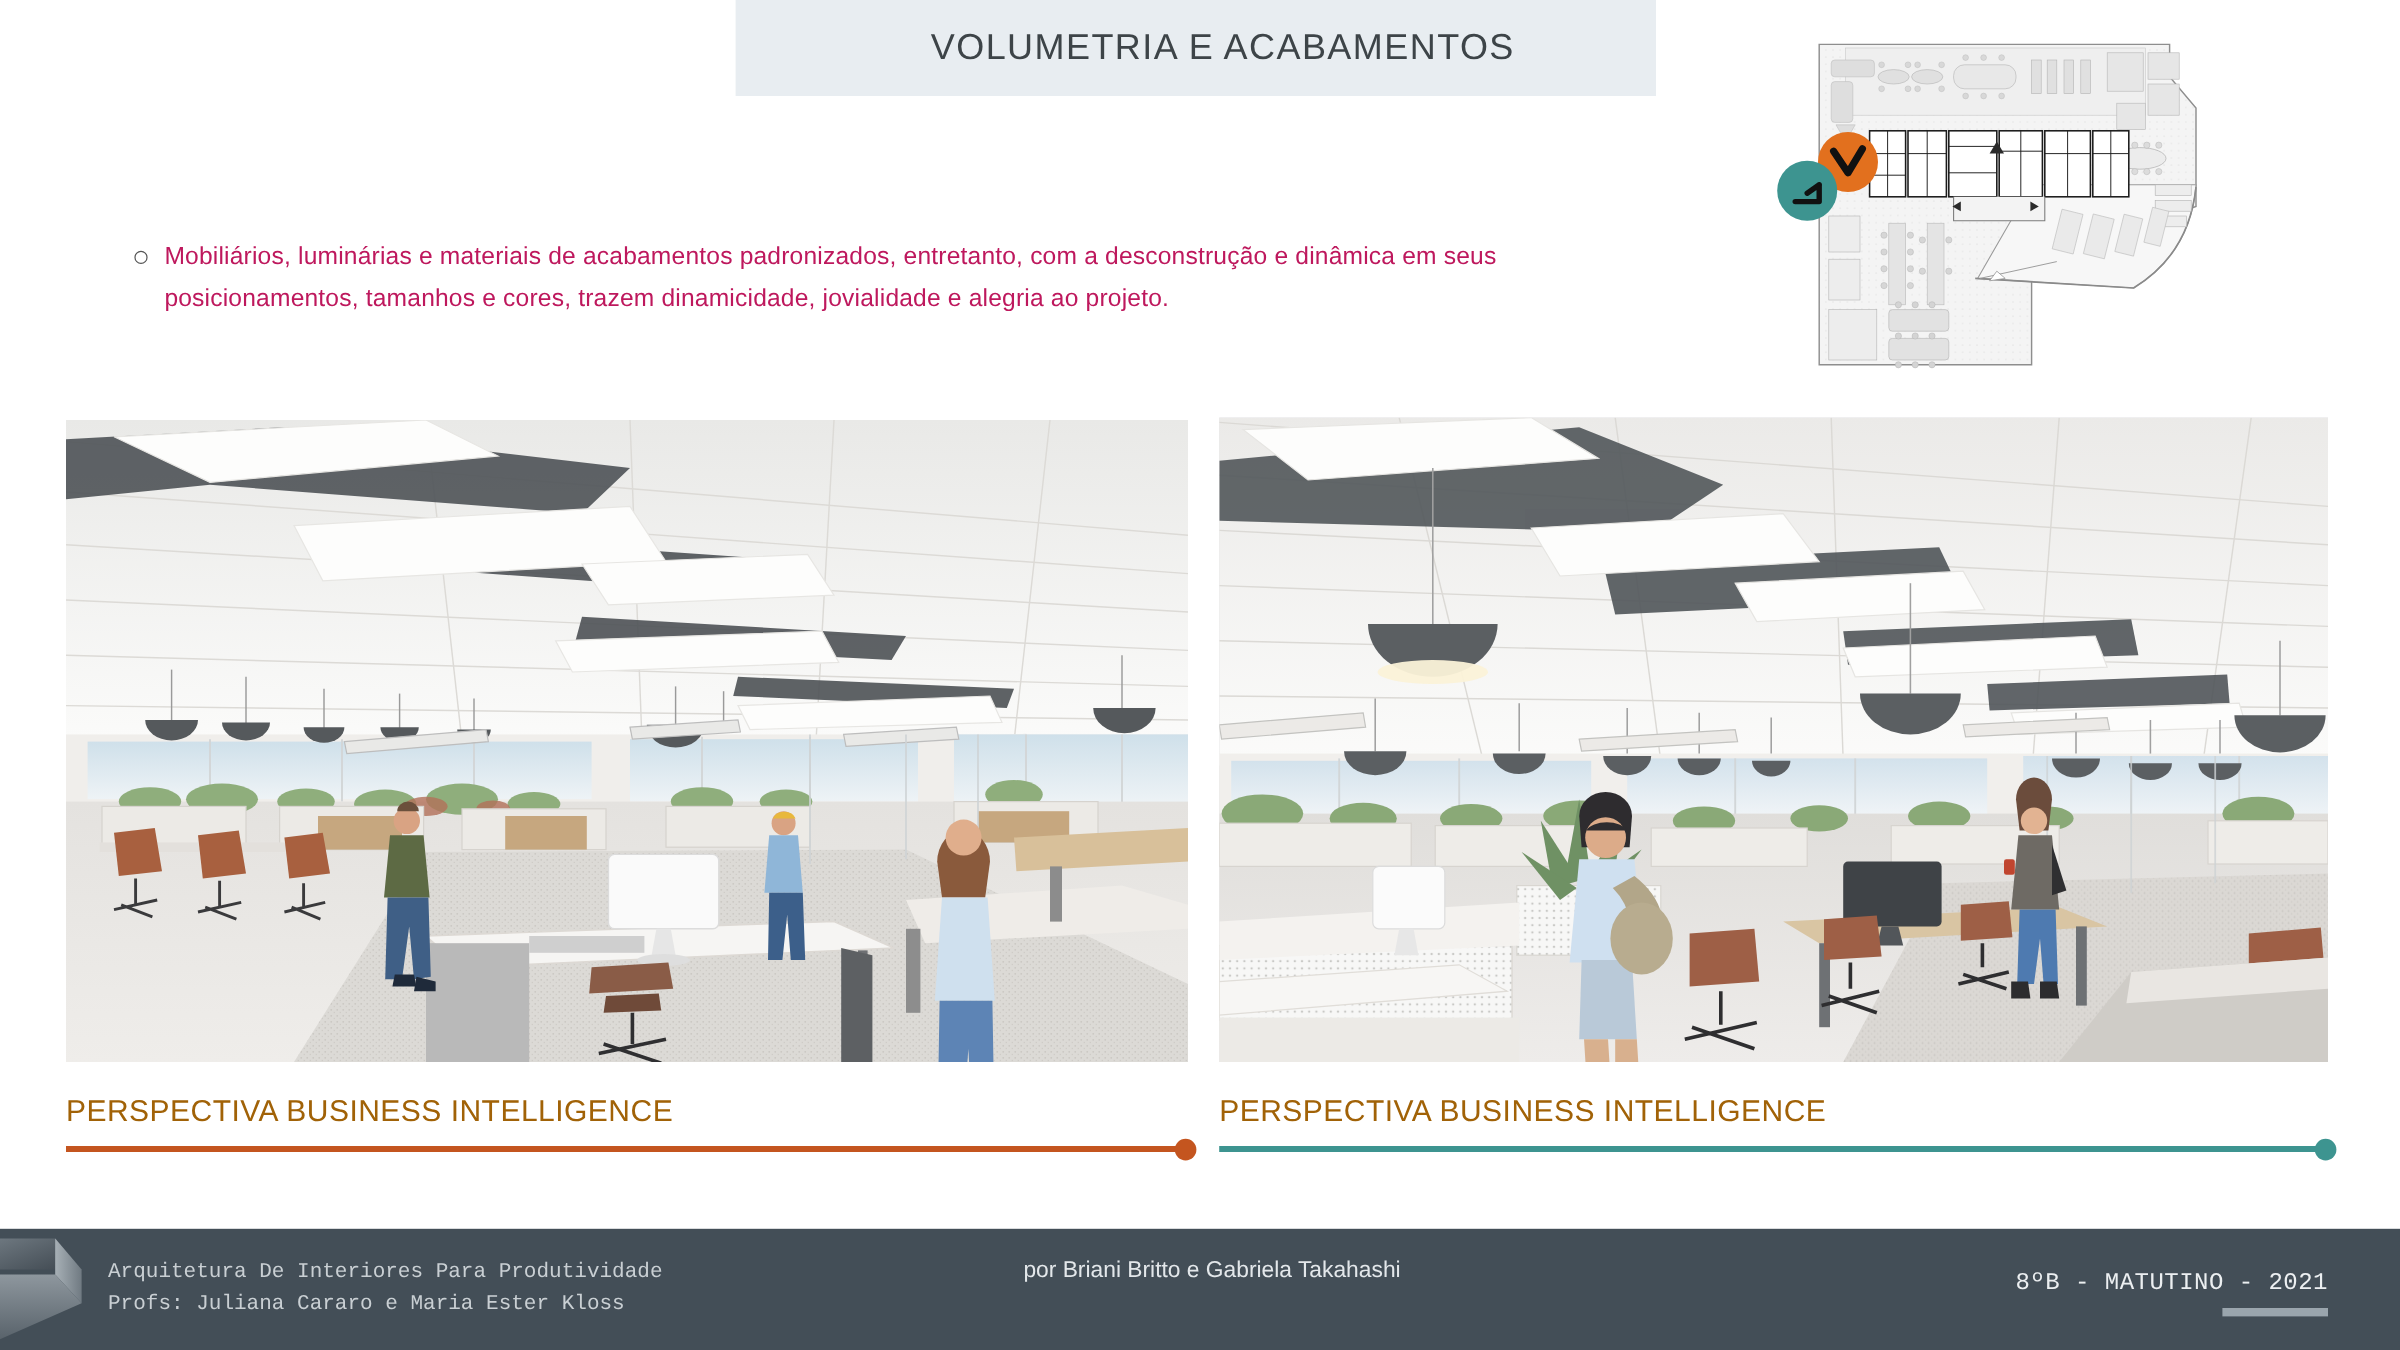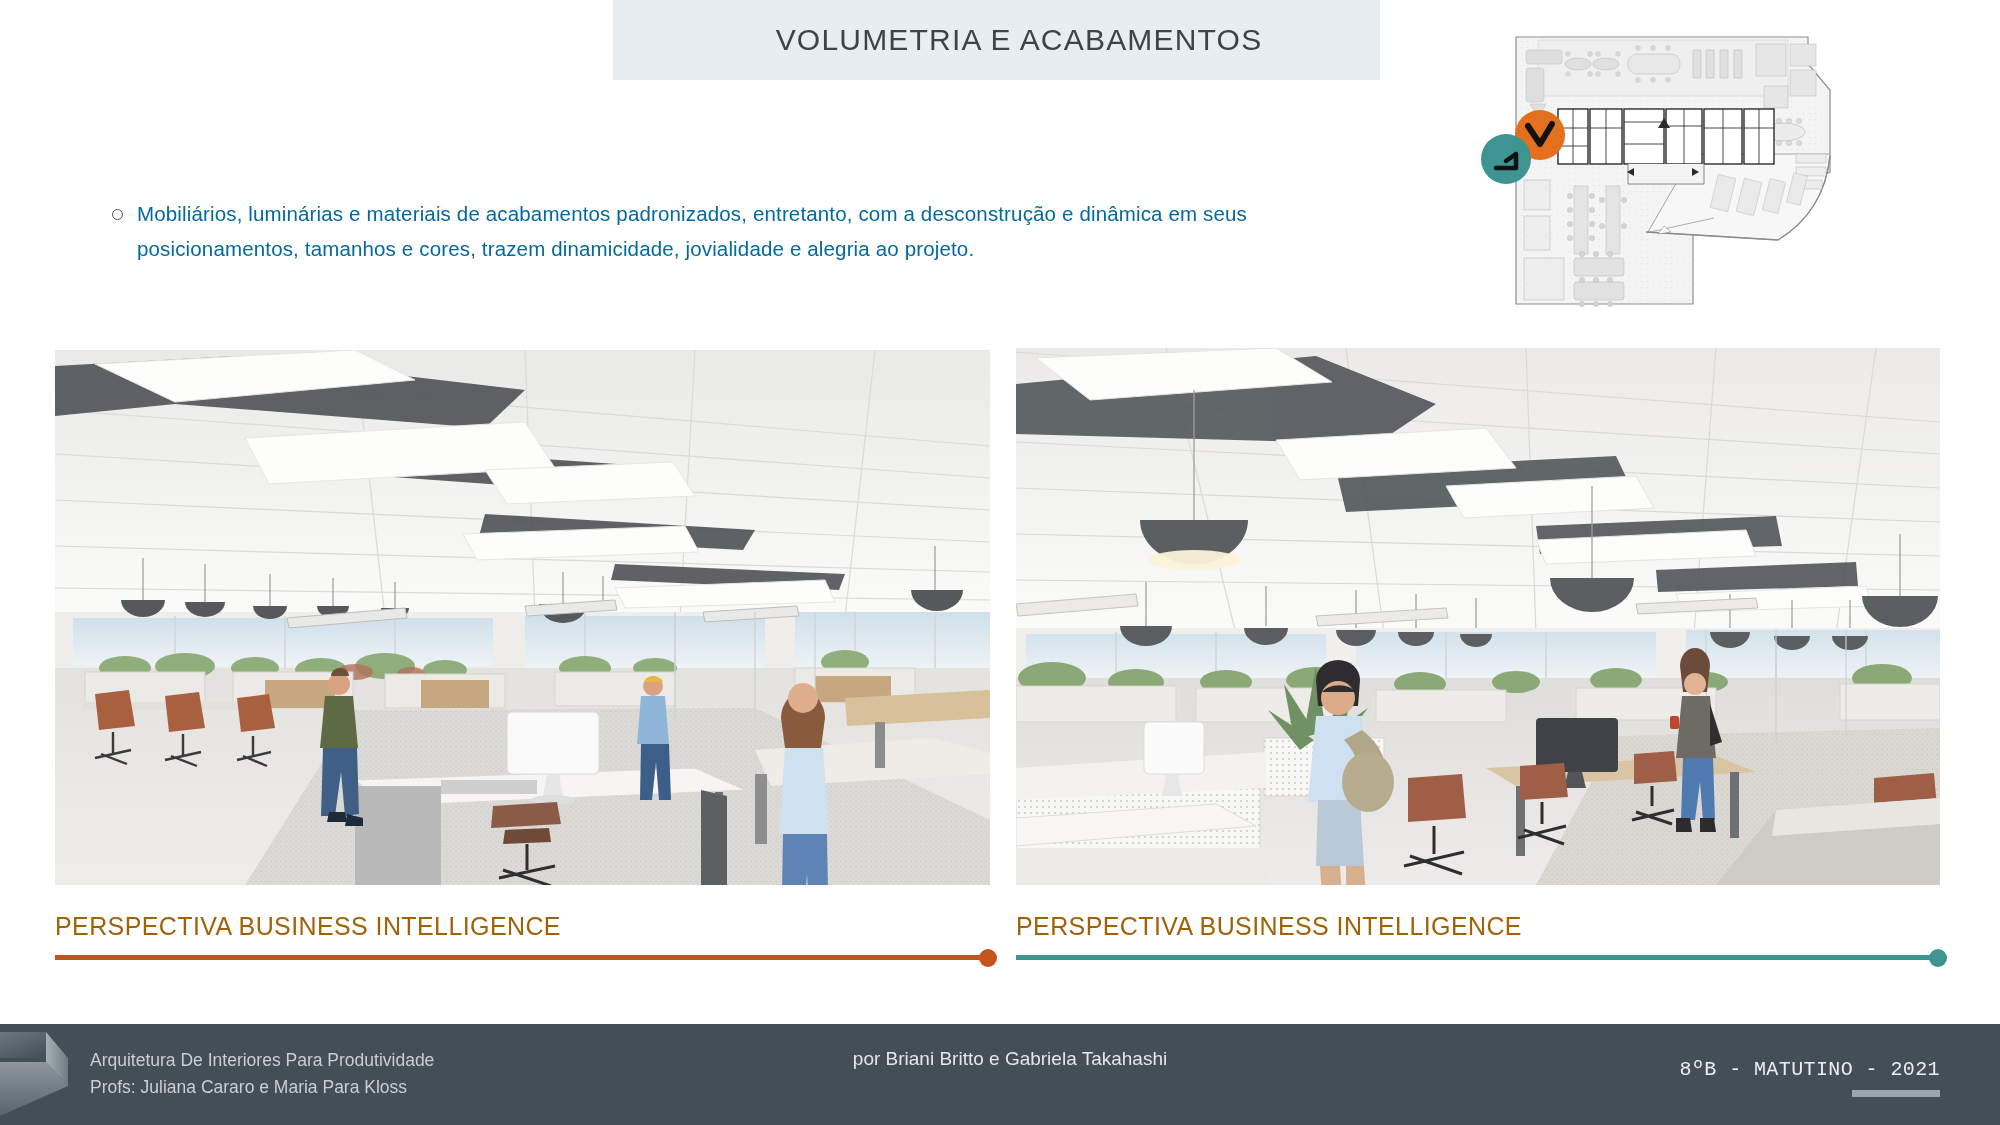--- a/index.html
+++ b/index.html
@@ -10,21 +10,21 @@
   .title-banner{position:absolute;left:613px;top:0;width:767px;height:80px;
      background:#e8edf1;display:flex;align-items:center;justify-content:center;}
   .title-banner .t{font-size:30px;letter-spacing:1.2px;color:#3d4448;
      font-weight:400;margin-left:45px;}
 
   
   .bullet-block{position:absolute;left:112px;top:196px;width:1240px;}
   .bullet-row{display:flex;align-items:flex-start;}
   .bullet-dot{width:9px;height:9px;border:1.6px solid #555;border-radius:50%;
      margin-top:13px;margin-right:14px;flex:0 0 auto;}
-  .bullet-text{font-size:20.5px;line-height:35px;color:#0369a1;letter-spacing:.15px;}
+  .bullet-text{font-size:20.5px;line-height:35px;color:#be185d;letter-spacing:.15px;}
 
   
   .plan-wrap{position:absolute;left:1478px;top:4px;width:500px;height:310px;}
   .plan-wrap svg{display:block;}
 
   
   .photo{position:absolute;overflow:hidden;background:#d9dadb;}
   .photo-left{left:55px;top:350px;width:935px;height:535px;}
   .photo-right{left:1016px;top:348px;width:924px;height:537px;}
   .photo svg{display:block;width:100%;height:100%;}
@@ -37,21 +37,21 @@
   .rule-dot{position:absolute;top:-1px;right:-7px;width:18px;height:18px;border-radius:50%;}
 
   .caption-left{left:55px;top:912px;width:935px;}
   .caption-right{left:1016px;top:912px;width:924px;}
 
   
   .footer{position:absolute;left:0;top:1024px;width:2000px;height:101px;
      background:#434e57;color:#e9ecee;}
   .footer-logo{position:absolute;left:0;top:4px;width:88px;height:93px;}
   .footer-left{position:absolute;left:90px;top:23px;line-height:27px;
-     font-size:17.5px;color:#c9cfd3;}
+     font-size:17.5px;color:#c9cfd3;font-family:Liberation Mono, monospace;}
   .footer-center{position:absolute;left:0;right:0;top:20px;text-align:center;}
   .footer-center .main{font-size:22px;letter-spacing:.4px;color:#eef1f3;}
   .footer-center .sub{font-size:19px;margin-top:4px;color:#e3e7ea;padding-left:20px;}
   .footer-right{position:absolute;right:60px;top:34px;text-align:right;}
   .footer-right .cls{font-size:20px;letter-spacing:.4px;color:#eceff1;font-family:Liberation Mono, monospace;}
   .footer-right .bar{width:88px;height:7px;background:#9aa5ad;margin-top:9px;
      margin-left:auto;}
 </style>
 </head>
 <body>
@@ -669,21 +669,21 @@
             <stop offset="1" stop-color="#59636b"></stop>
         </linearGradient>
       </defs>
       <polygon points="0,4 46,4 68,30 0,30" fill="url(#g1)"></polygon>
       <polygon points="46,4 68,30 68,58 46,34" fill="url(#g2)"></polygon>
       <polygon points="0,34 46,34 68,58 0,88" fill="url(#g3)"></polygon>
     </svg>
   </div>
   <div class="footer-left">
     <div>Arquitetura De Interiores Para Produtividade</div>
-    <div>Profs: Juliana Cararo e Maria Para Kloss</div>
+    <div>Profs: Juliana Cararo e Maria Ester Kloss</div>
   </div>
   <div class="footer-center">
     <div class="sub">por Briani Britto e Gabriela Takahashi</div>
   </div>
   <div class="footer-right">
     <div class="cls">8ºB - MATUTINO - 2021</div>
     <div class="bar"></div>
   </div>
 </div>
 

